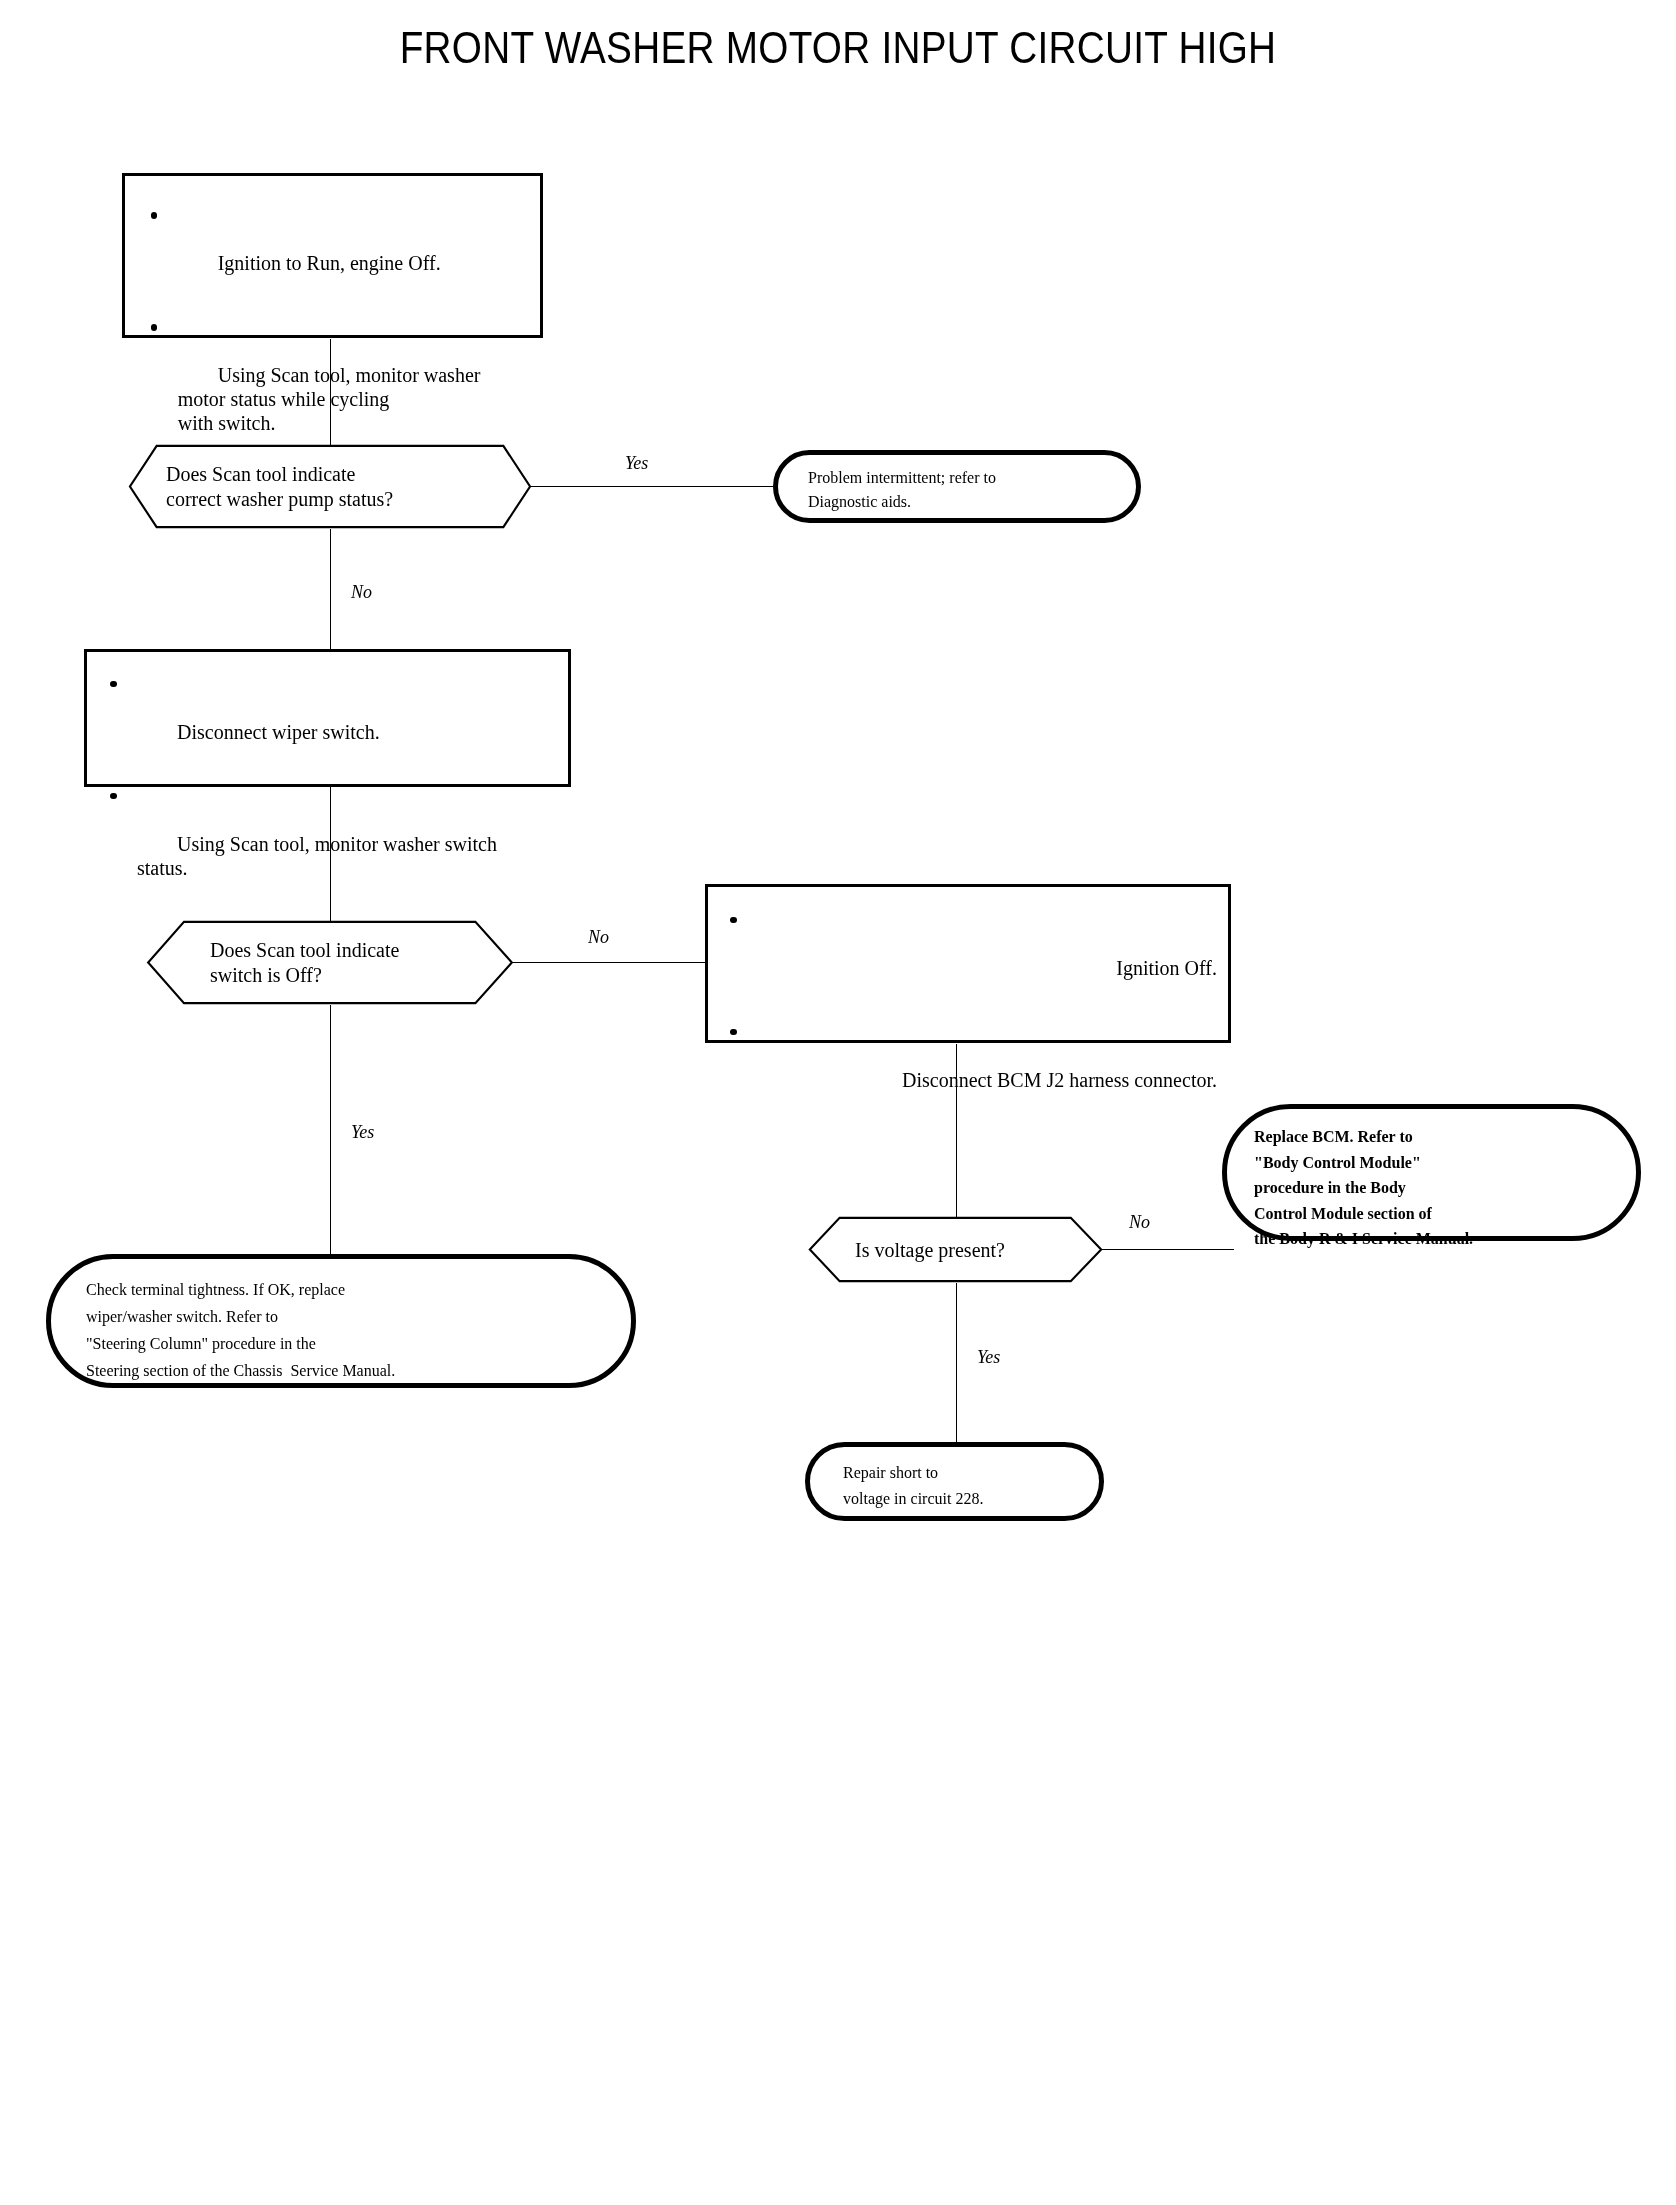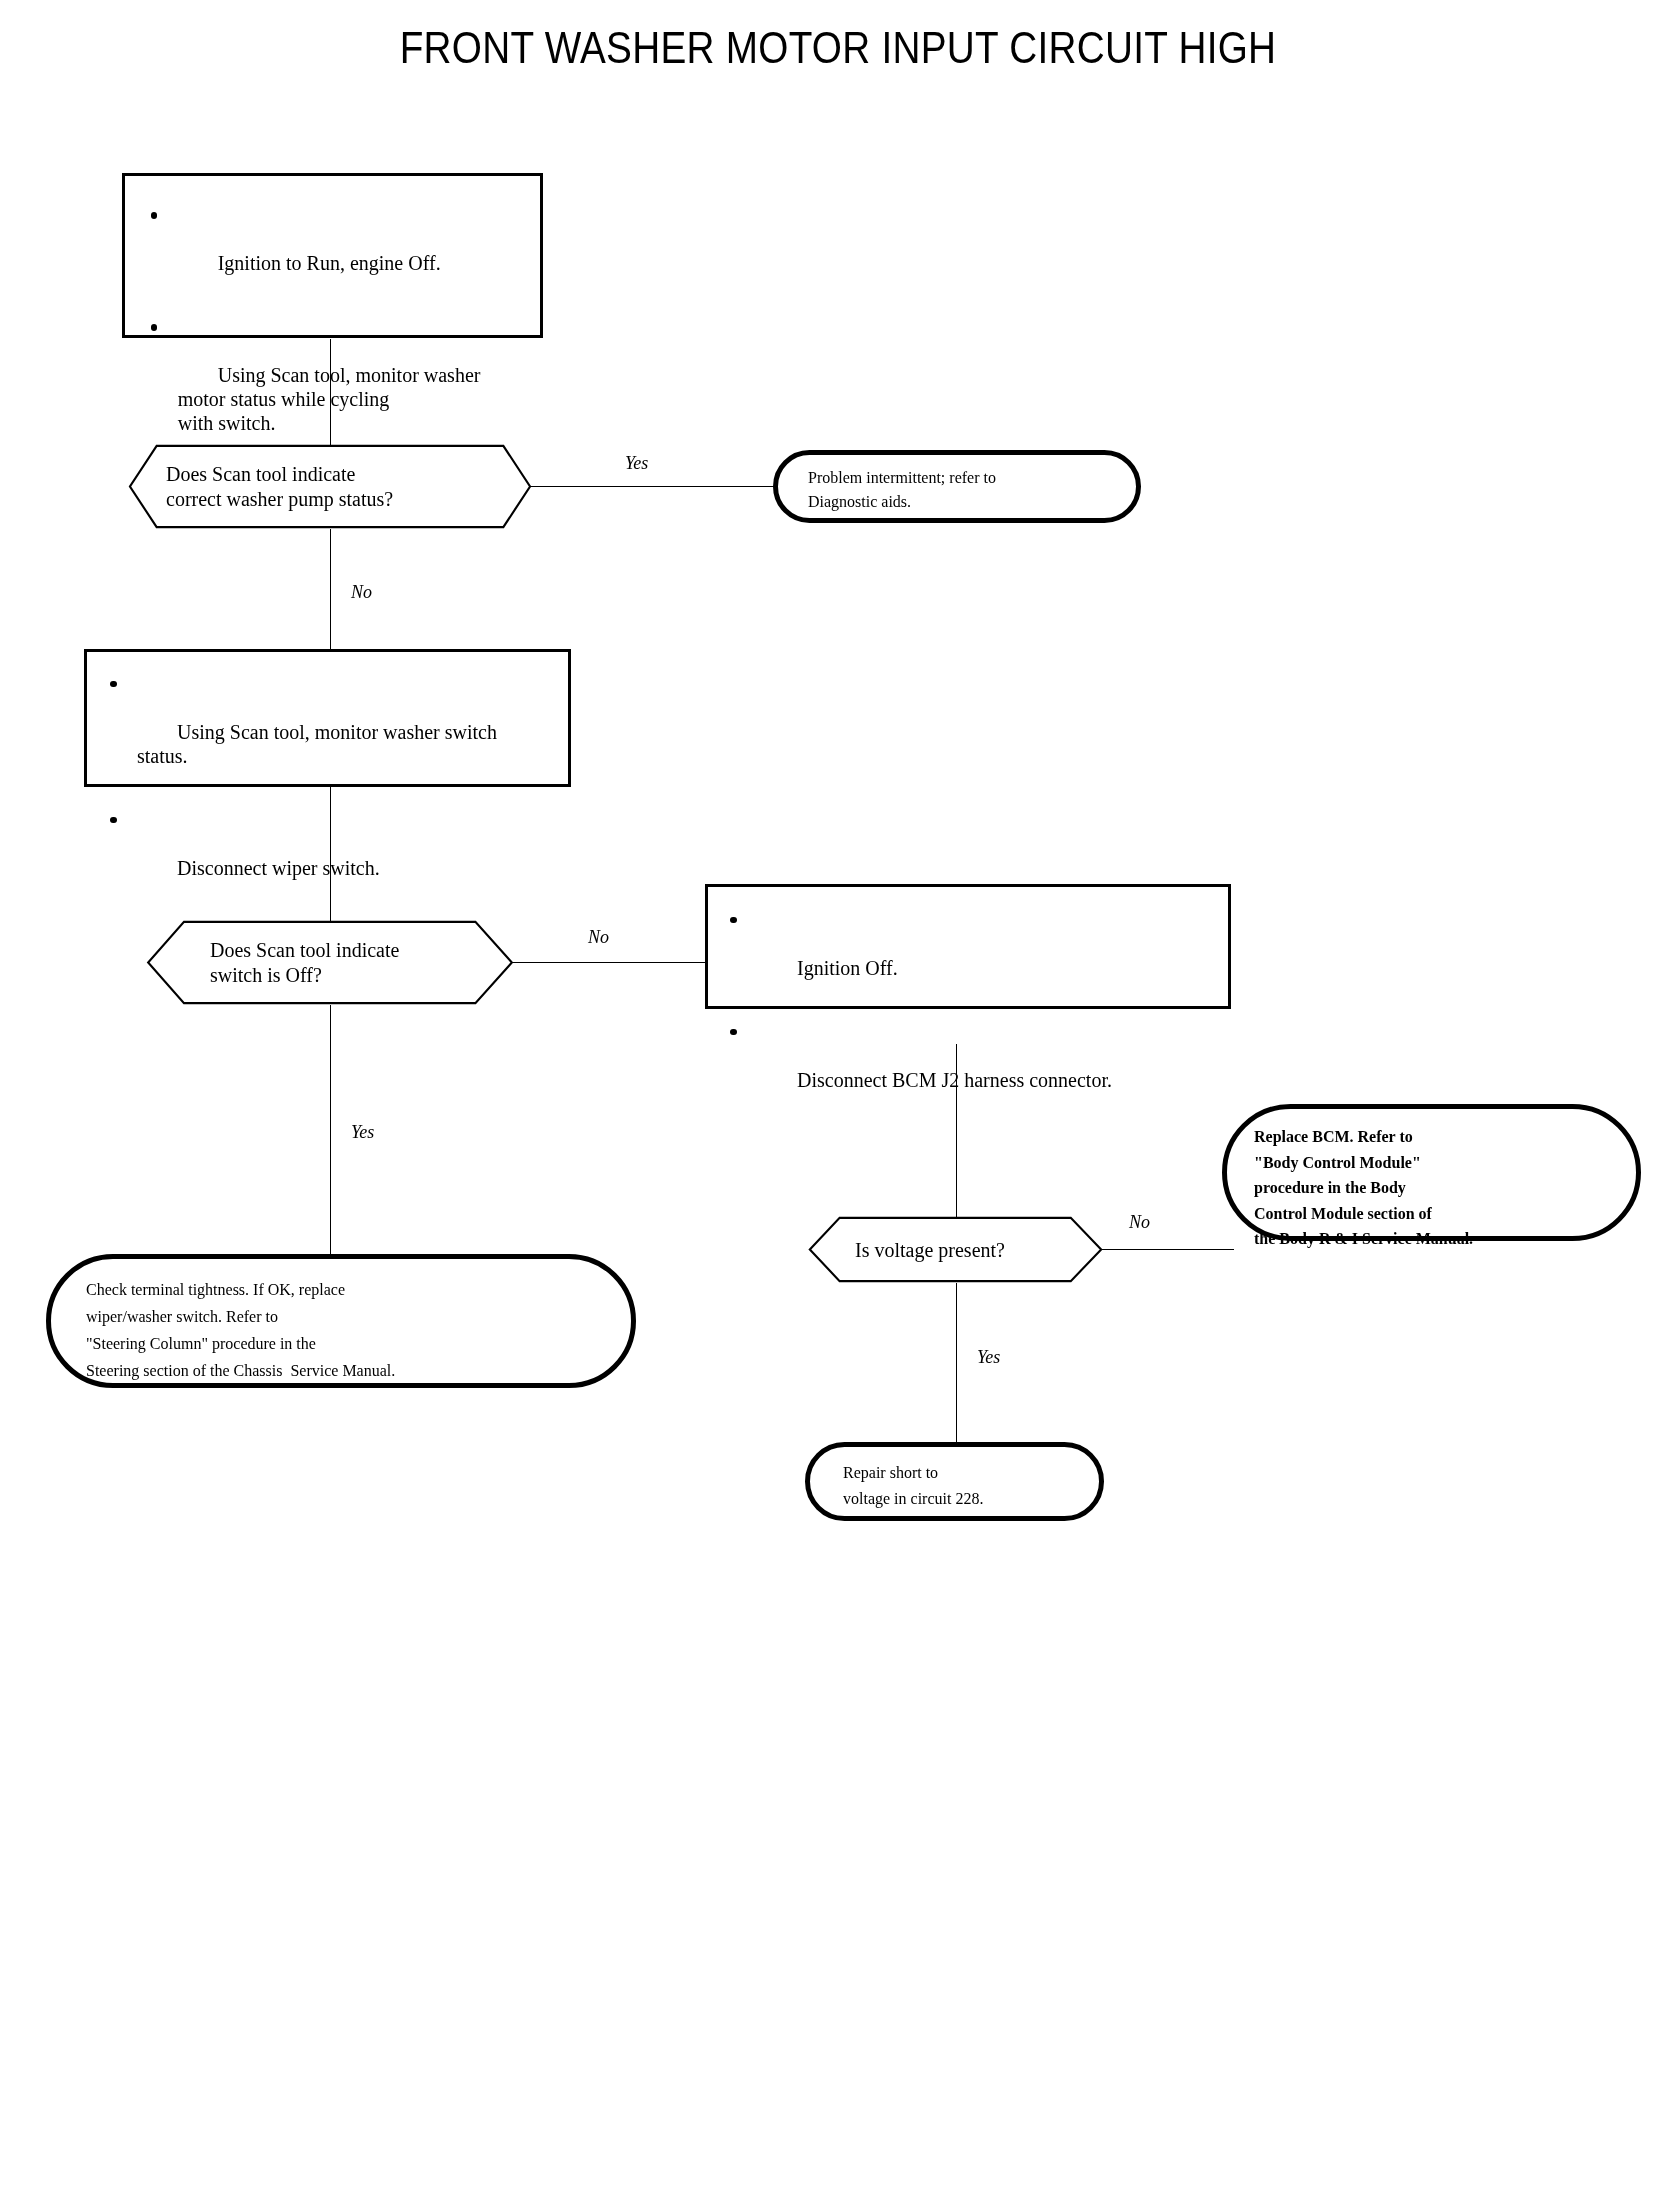--- a/index.html
+++ b/index.html
@@ -168,46 +168,46 @@
 Diagnostic aids.</div>
   </div>
 
   <div class="edge-v" style="left:330px; top:529px; height:120px;"></div>
   <div class="edge-label" style="left:351px; top:580px;">No</div>
 
   <div class="node process" style="left:84px; top:649px; width:487px; height:138px;">
     <ul class="bullets" style="left:18px; top:19.5px; width:450px;">
       <li>
         <span class="bullet-dot"></span>
+        <span>Disconnect wiper switch.</span>
+      </li>
+      <li>
+        <span class="bullet-dot"></span>
         <span>Using Scan tool, monitor washer switch
 status.</span>
-      </li>
-      <li>
-        <span class="bullet-dot"></span>
-        <span>Disconnect wiper switch.</span>
       </li>
     </ul>
   </div>
 
   <div class="edge-v" style="left:330px; top:787px; height:138px;"></div>
 
   <div class="node decision" style="left:146px; top:920px; width:368px; height:85px;">
     <svg width="368" height="85" viewBox="0 0 605 140" aria-hidden="true">
       <polygon points="62,3 542,3 602,70 542,137 62,137 3,70" fill="#ffffff" stroke="#000000" stroke-width="3.5"></polygon>
     </svg>
     <div class="dtext">
       <div class="txt" style="position:relative; left:64px; top:0; font-size:20px; line-height:25px;">Does Scan tool indicate
 switch is Off?</div>
     </div>
   </div>
 
   <div class="edge-h" style="left:512px; top:962px; width:195px;"></div>
   <div class="edge-label" style="left:588px; top:925px;">No</div>
 
-  <div class="node process" style="left:705px; top:884px; width:526px; height:125px;">
+  <div class="node process" style="left:705px; top:884px; width:526px; height:159px;text-align:right;">
     <ul class="bullets" style="left:17px; top:20.7px; width:492px;">
       <li>
         <span class="bullet-dot"></span>
         <span>Ignition Off.</span>
       </li>
       <li>
         <span class="bullet-dot"></span>
         <span>Disconnect BCM J2 harness connector.</span>
       </li>
     </ul>

